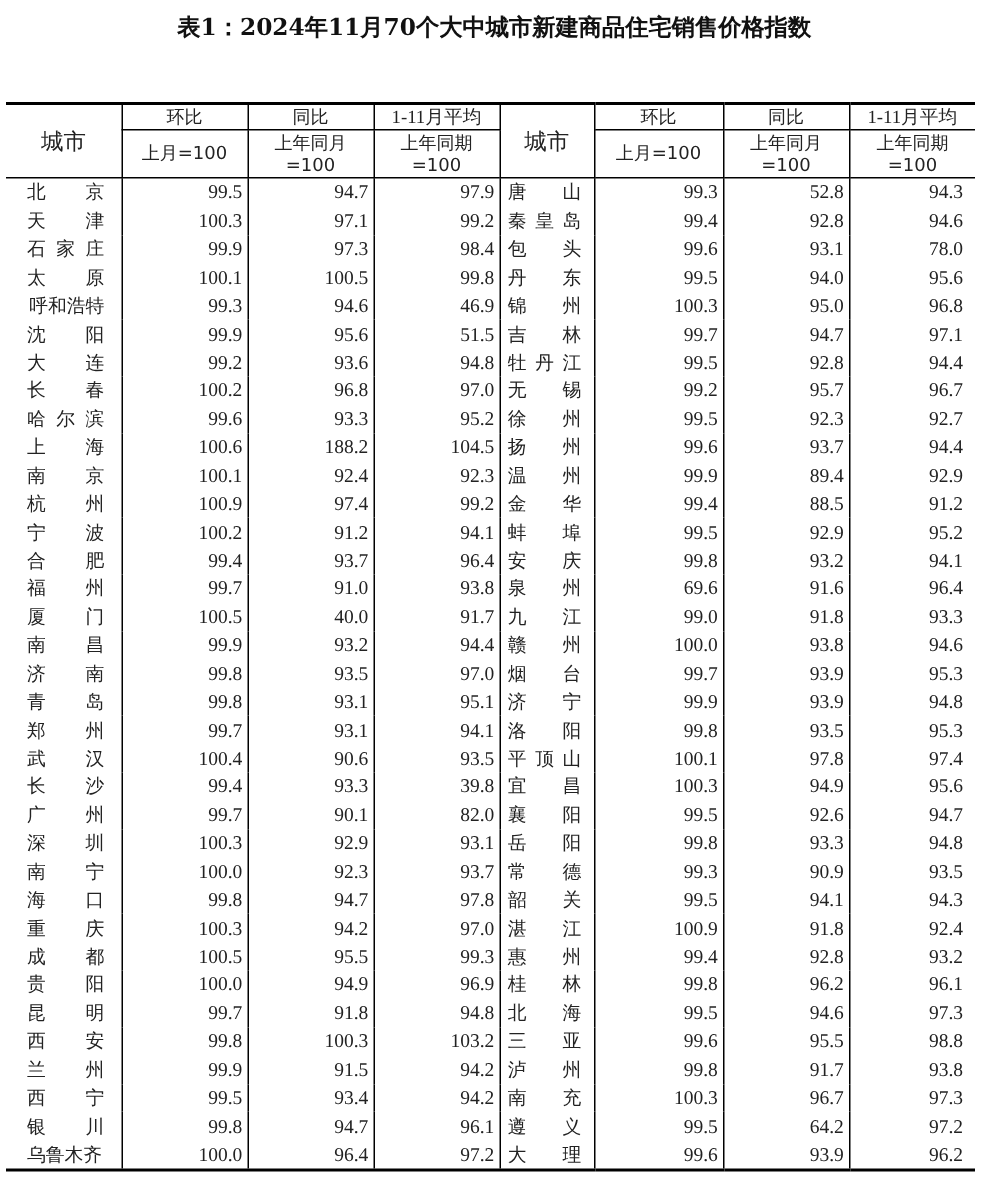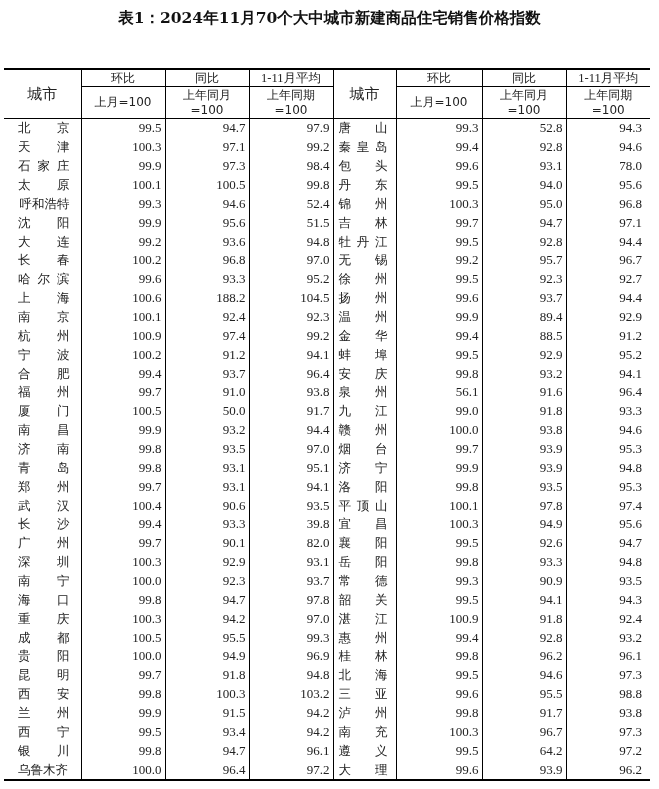--- a/index.html
+++ b/index.html
@@ -155,21 +155,21 @@
           </div>
         </td>
         <td class="num">99.5</td>
         <td class="num">94.0</td>
         <td class="num r rightedge">95.6</td>
       </tr>
       <tr>
         <td class="city leftedge" style="text-align: right; text-align-last: auto;">呼和浩特</td>
         <td class="num">99.3</td>
         <td class="num">94.6</td>
-        <td class="num">52.4</td>
+        <td class="num">46.9</td>
         <td class="city city2" style="display: table-cell;">
           <div style="display: flex; justify-content: space-between;">
             <span>锦</span>
             <span>州</span>
           </div>
         </td>
         <td class="num">100.3</td>
         <td class="num">95.0</td>
         <td class="num r rightedge">96.8</td>
       </tr>
@@ -364,33 +364,33 @@
         </td>
         <td class="num">99.7</td>
         <td class="num">91.0</td>
         <td class="num">93.8</td>
         <td class="city city2" style="display: table-cell;">
           <div style="display: flex; justify-content: space-between;">
             <span>泉</span>
             <span>州</span>
           </div>
         </td>
-        <td class="num">56.1</td>
+        <td class="num">69.6</td>
         <td class="num">91.6</td>
         <td class="num r rightedge">96.4</td>
       </tr>
       <tr>
         <td class="city leftedge" style="display: table-cell;">
           <div style="display: flex; justify-content: space-between;">
             <span>厦</span>
             <span>门</span>
           </div>
         </td>
         <td class="num">100.5</td>
-        <td class="num">50.0</td>
+        <td class="num">40.0</td>
         <td class="num">91.7</td>
         <td class="city city2" style="display: table-cell;">
           <div style="display: flex; justify-content: space-between;">
             <span>九</span>
             <span>江</span>
           </div>
         </td>
         <td class="num">99.0</td>
         <td class="num">91.8</td>
         <td class="num r rightedge">93.3</td>

